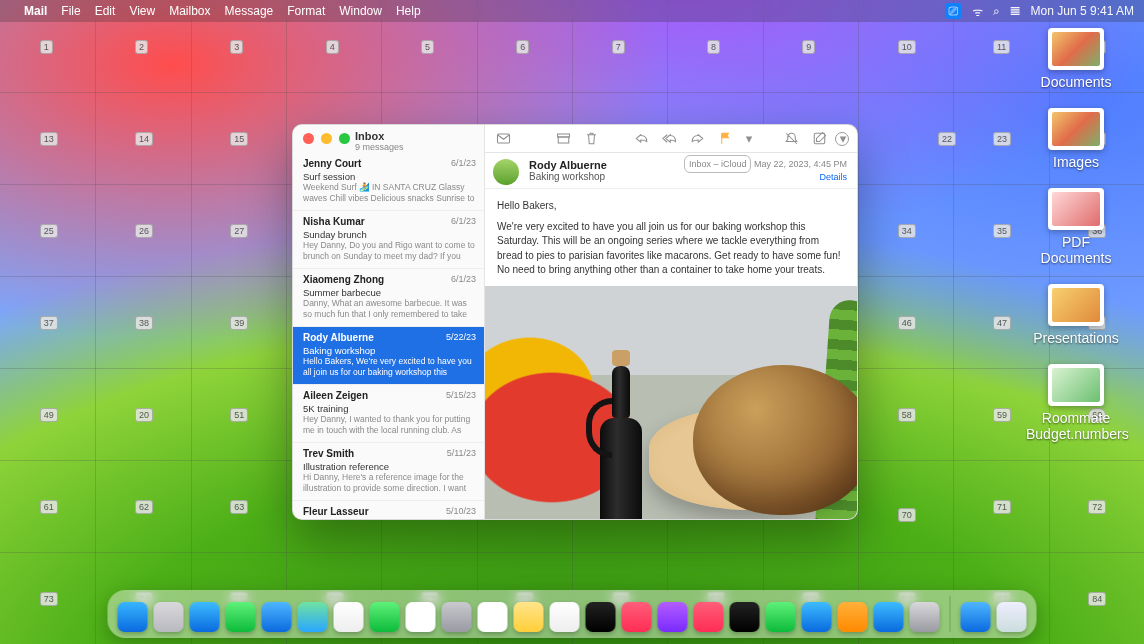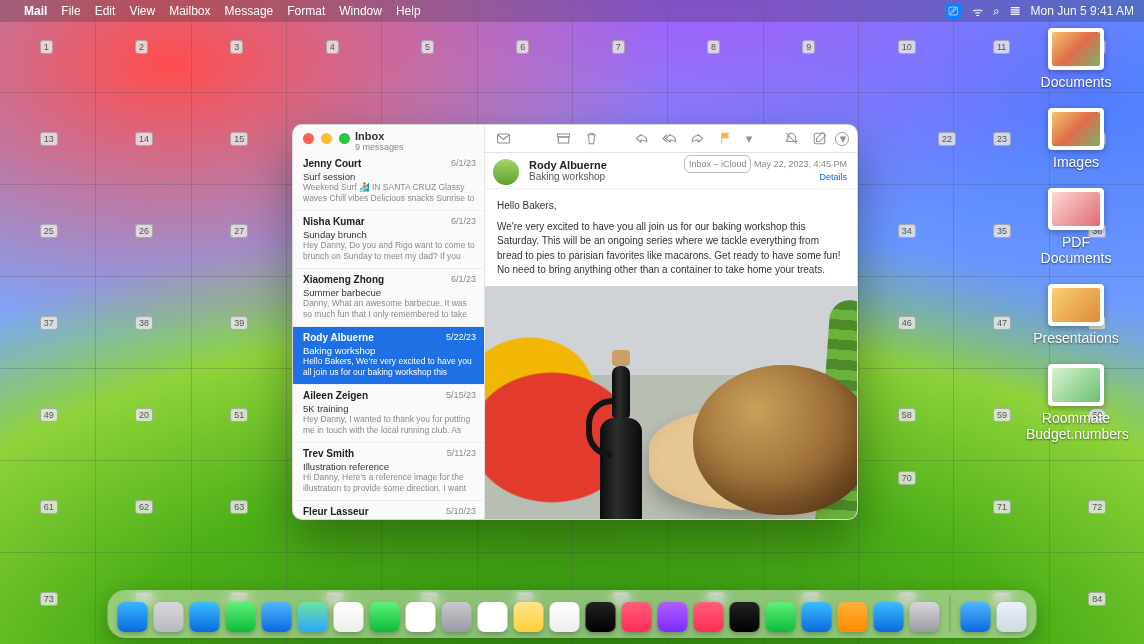--- a/index.html
+++ b/index.html
@@ -201,21 +201,21 @@
     <div class="num" style="left: 1088.29px; top: 408px; border-radius: 7px;">60</div>
     <div class="num" style="left: 39.665px; top: 500px;">61</div>
     <div class="num" style="left: 134.995px; top: 500px;">62</div>
     <div class="num" style="left: 230.325px; top: 500px;">63</div>
     <div class="num" style="left: 325.655px; top: 500px;">64</div>
     <div class="num" style="left: 420.985px; top: 500px;">65</div>
     <div class="num" style="left: 516.315px; top: 500px;">66</div>
     <div class="num" style="left: 611.645px; top: 500px;">67</div>
     <div class="num" style="left: 706.975px; top: 500px;">68</div>
     <div class="num" style="left: 802.305px; top: 500px;">69</div>
-    <div class="num" style="left: 897.635px; top: 471px;">70</div>
+    <div class="num" style="left: 897.635px; top: 508px;">70</div>
     <div class="num" style="left: 992.965px; top: 500px;">71</div>
     <div class="num" style="left: 1088.29px; top: 500px;">72</div>
     <div class="num" style="left: 39.665px; top: 592px;">73</div>
     <div class="num" style="left: 134.995px; top: 592px;">74</div>
     <div class="num" style="left: 230.325px; top: 592px;">75</div>
     <div class="num" style="left: 325.655px; top: 592px;">76</div>
     <div class="num" style="left: 420.985px; top: 592px;">77</div>
     <div class="num" style="left: 516.315px; top: 592px;">78</div>
     <div class="num" style="left: 611.645px; top: 592px;">79</div>
     <div class="num" style="left: 706.975px; top: 592px;">80</div>

